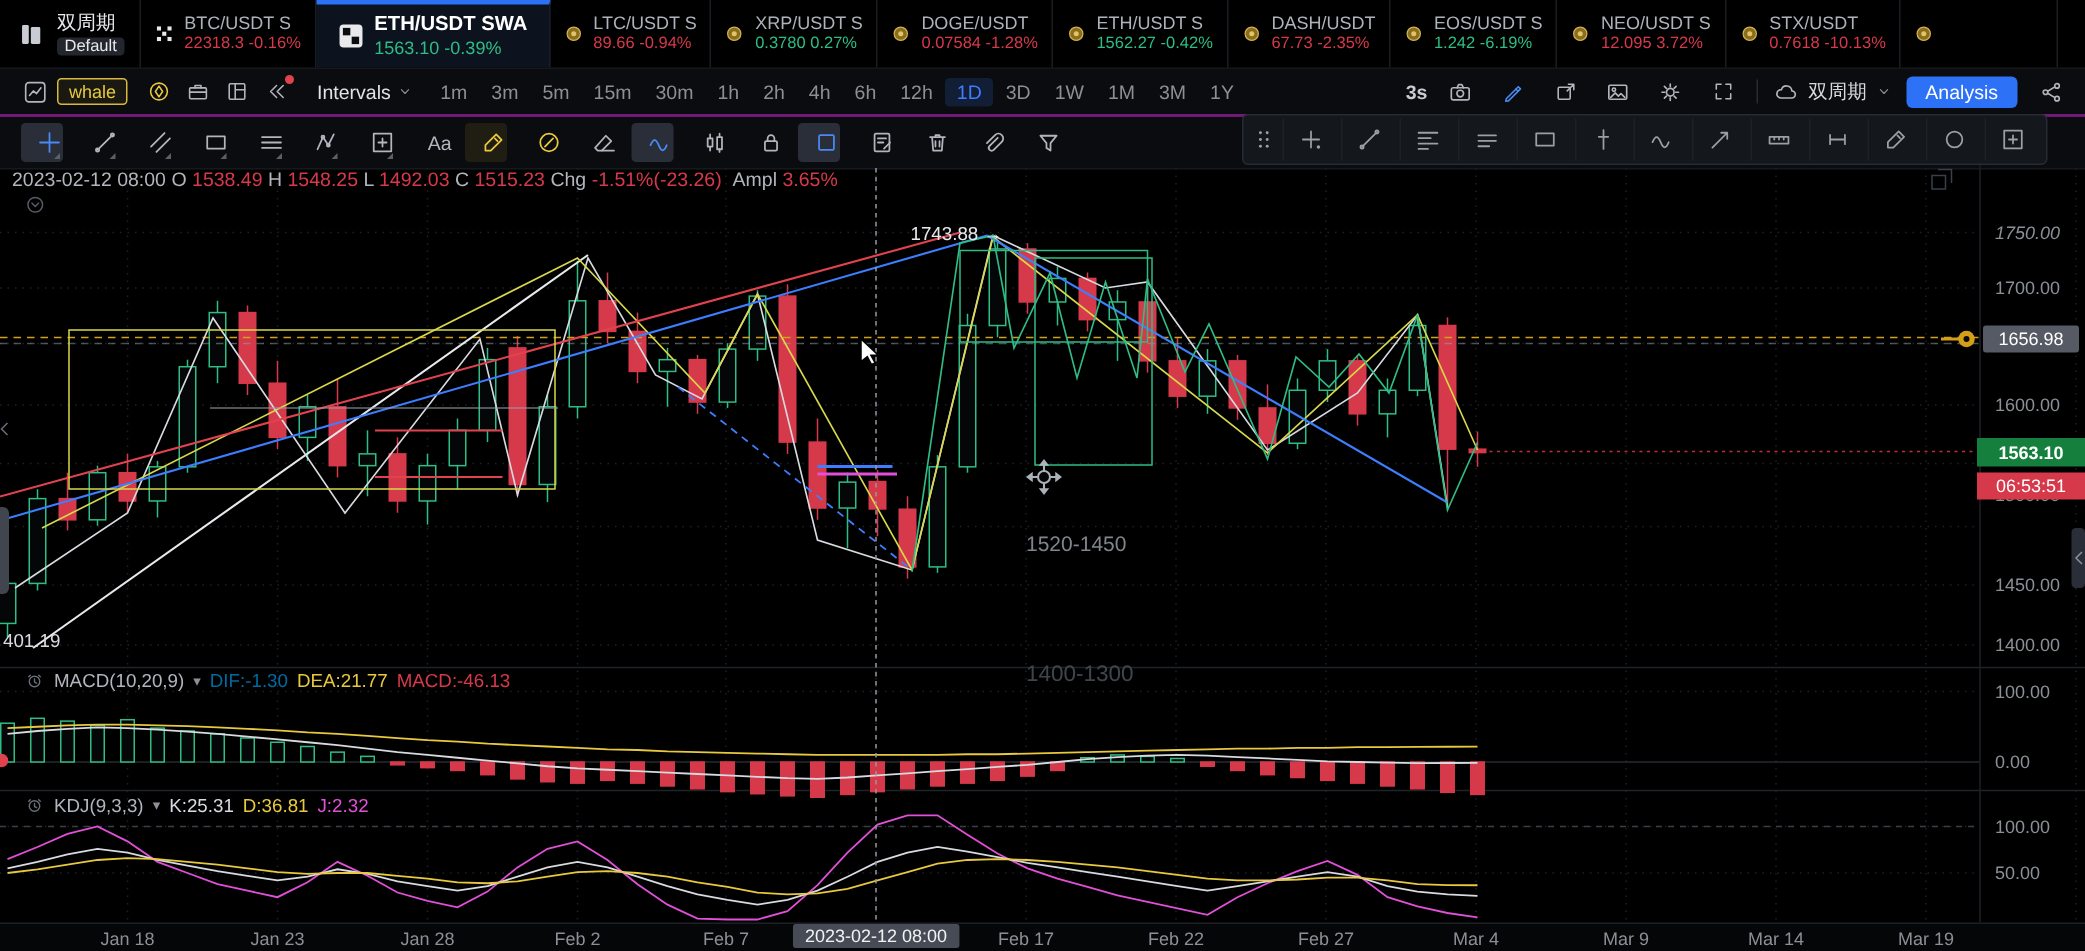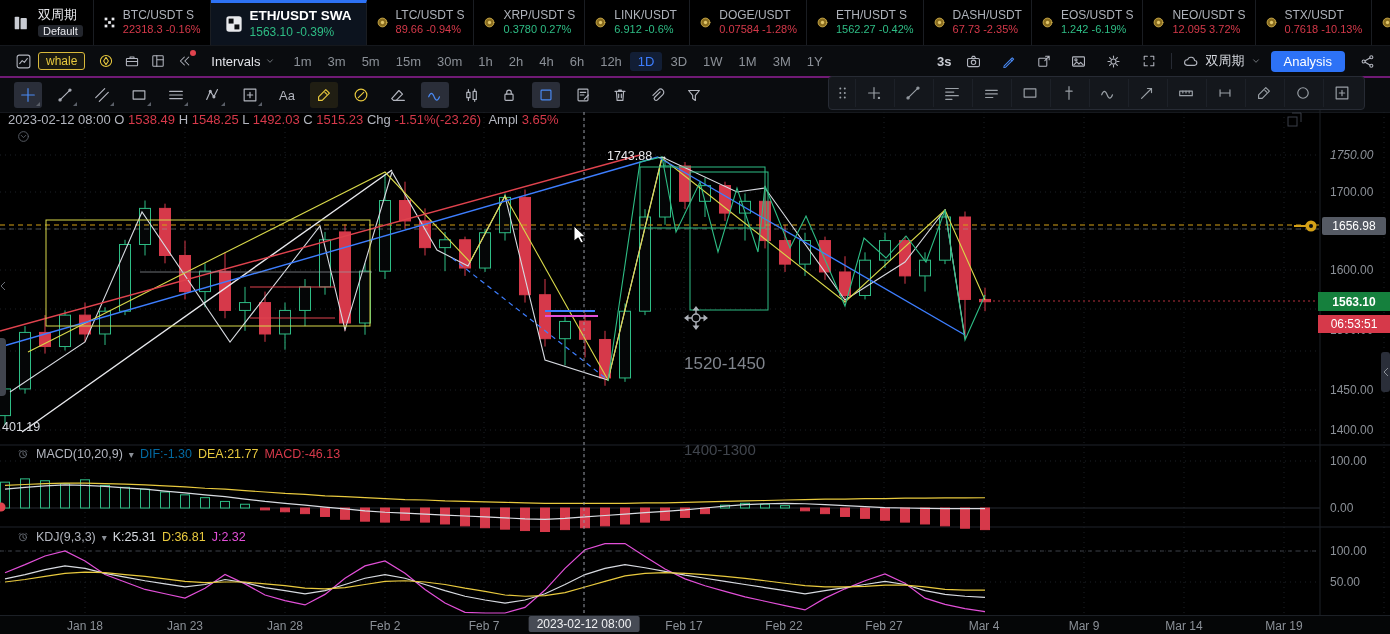--- a/index.html
+++ b/index.html
@@ -28,21 +28,21 @@
   .tf{padding:2px 8px;font-size:13px;color:#8b9097;cursor:pointer;border-radius:3px;}
   .tf.sel{color:#3d7eff;background:rgba(61,126,255,.16);}
   #row2-right{margin-left:auto;display:flex;align-items:center;gap:9px;}
   #replay-speed{font-size:13px;font-weight:bold;color:#c9ccd3;}
   .vdiv{width:1px;height:16px;background:#262a33;}
   #ws-switcher{display:flex;align-items:center;gap:5px;font-size:13px;color:#d7dae0;cursor:pointer;}
   #analysis-btn{background:#2d72f6;color:#fff;font-size:13px;border-radius:4px;padding:3px 13px;cursor:pointer;}
   .red-dot{position:absolute;top:0px;right:1px;width:6px;height:6px;border-radius:50%;background:#e0434e;}
   
   #row3{display:flex;align-items:center;height:34px;background:#0a0c0f;border-bottom:1px solid #15181d;padding-left:14px;gap:9px;}
-  .tool{width:28px;height:26px;display:flex;align-items:center;justify-content:center;color:#b2b5be;border-radius:3px;position:relative;cursor:pointer;font-size:13px;}
+  .tool{width:28px;height:26px;display:flex;align-items:center;justify-content:flex-end;color:#b2b5be;border-radius:3px;position:relative;cursor:pointer;font-size:13px;}
   .tool.active{background:#2a2e39;color:#4a8af4;}
   .tool.yellow{color:#e8c93e;}
   .tool.yellowbg{color:#e8c93e;background:rgba(232,201,62,.10);}
   .tool .dd{position:absolute;right:2px;bottom:2px;width:0;height:0;border-left:4px solid transparent;border-bottom:4px solid #5a5f68;}
   
   #float-bar{position:absolute;left:828px;top:76px;height:32px;display:flex;align-items:center;background:#14171c;border:1px solid #272b34;border-radius:4px;padding:0 4px;gap:2px;z-index:30;}
   .fitem{width:36px;height:28px;display:flex;align-items:center;justify-content:center;color:#9aa0a6;border-left:1px solid #1d2128;cursor:pointer;}
   .fitem:first-child{border-left:none;width:20px;cursor:grab;}
   
   #ohlc-row{position:absolute;left:8px;top:112px;font-size:13px;color:#b2b5be;z-index:20;white-space:nowrap;}
@@ -126,32 +126,20 @@
       <div class="tab">
         <span>
           <svg width="13" height="13" viewBox="0 0 20 20" fill="none" stroke="currentColor" stroke-width="1.3" stroke-linecap="round" stroke-linejoin="round">
             <circle cx="10" cy="10" r="6.8" fill="#8a6d1f" stroke="#d2b14c"></circle>
             <circle cx="10" cy="10" r="2.6" fill="#e0c568" stroke="none"></circle>
           </svg>
         </span>
         <span class="col">
           <span class="name">XRP/USDT S</span>
           <span class="px c-up">0.3780 0.27%</span>
-        </span>
-      </div>
-      <div class="tab">
-        <span>
-          <svg width="13" height="13" viewBox="0 0 20 20" fill="none" stroke="currentColor" stroke-width="1.3" stroke-linecap="round" stroke-linejoin="round">
-            <circle cx="10" cy="10" r="6.8" fill="#8a6d1f" stroke="#d2b14c"></circle>
-            <circle cx="10" cy="10" r="2.6" fill="#e0c568" stroke="none"></circle>
-          </svg>
-        </span>
-        <span class="col">
-          <span class="name">LINK/USDT</span>
-          <span class="px c-up">6.912 -0.6%</span>
         </span>
       </div>
       <div class="tab">
         <span>
           <svg width="13" height="13" viewBox="0 0 20 20" fill="none" stroke="currentColor" stroke-width="1.3" stroke-linecap="round" stroke-linejoin="round">
             <circle cx="10" cy="10" r="6.8" fill="#8a6d1f" stroke="#d2b14c"></circle>
             <circle cx="10" cy="10" r="2.6" fill="#e0c568" stroke="none"></circle>
           </svg>
         </span>
         <span class="col">
@@ -854,15 +842,15 @@
     <div class="xtick" style="left: 1084px;">Mar 9</div>
     <div class="xtick" style="left: 1184px;">Mar 14</div>
     <div class="xtick" style="left: 1284px;">Mar 19</div>
   </div>
 <div class="badge" id="cur-badge" style="top: 217px;">1656.98</div>
 <div class="badge" id="last-badge" style="top: 292px;">1563.10</div>
 <div class="badge" id="countdown-badge" style="top: 313px;">06:53:51</div>
 <div id="time-badge" style="left: 584px;">2023-02-12 08:00</div>
 
 <div class="ann" id="ann-peak" style="color: rgb(232, 233, 237); font-size: 12.5px; left: 607px; top: 149px;">1743.88 →</div>
-<div class="ann" id="ann-zone1" style="color: rgb(128, 133, 141); font-size: 17px; left: 684px; top: 354px;">1520-1450</div>
+<div class="ann" id="ann-zone1" style="color: rgb(128, 133, 141); font-size: 14px; left: 684px; top: 354px;">1520-1450</div>
 <div class="ann" id="ann-zone2" style="color: rgb(64, 69, 77); font-size: 15px; left: 684px; top: 441px;">1400-1300</div>
 <div class="ann" id="ann-leftprice" style="color: rgb(215, 218, 224); font-size: 12.5px; left: 2px; top: 420px;">401.19</div>
 
 </body></html>

